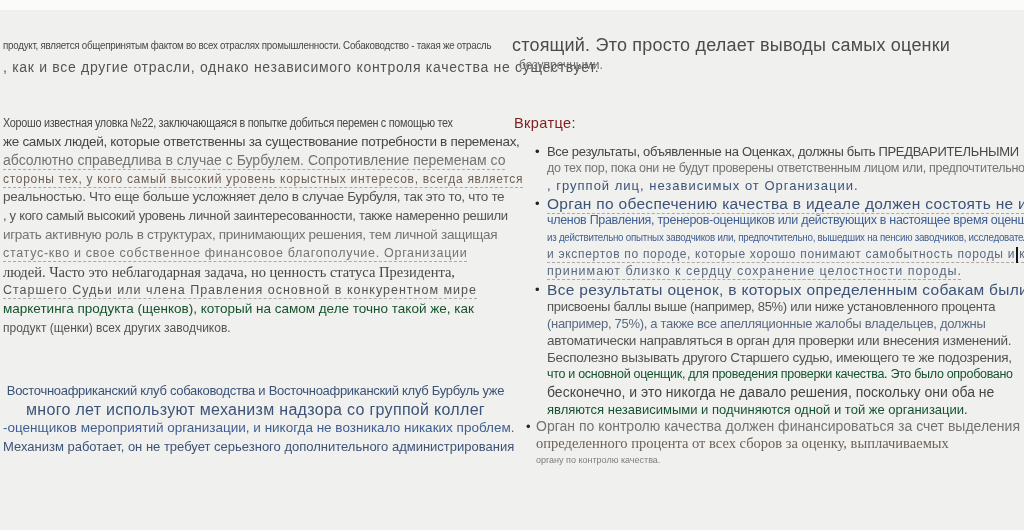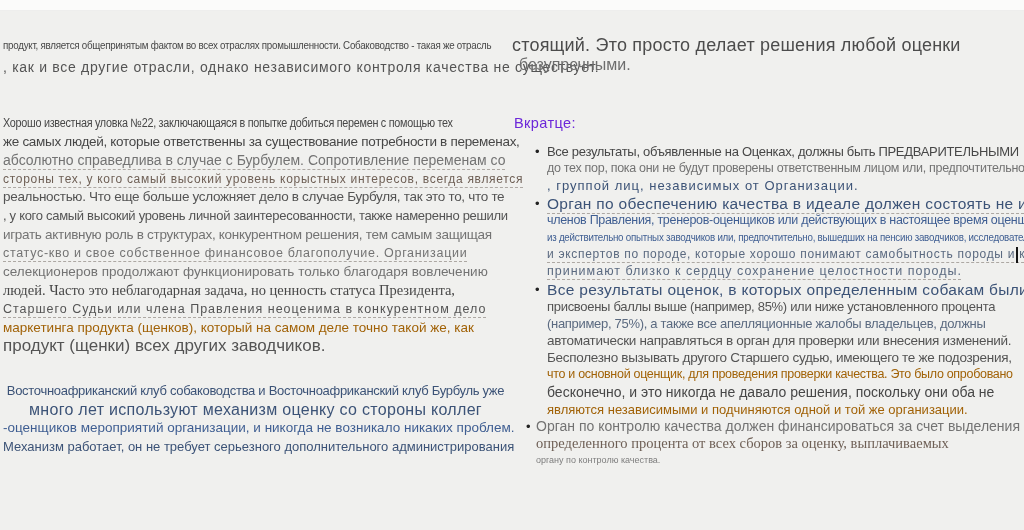--- a/index.html
+++ b/index.html
@@ -17,46 +17,46 @@
   .ln{white-space:nowrap;}
 
   
   .p1{top:34px;}  .p1 .ln{height:22px;line-height:22px;}
   .p2{top:114px;} .p2 .ln{height:18.6px;line-height:18.6px;}
   .p3{top:382px;} .p3 .ln{height:18.6px;line-height:18.6px;text-align:center;}
 
   
   .intro{top:33px;left:2px;}
   .intro .l1{font-size:18px;line-height:25px;color:#4c4c4c;letter-spacing:.2px;}
-  .intro .l2{font-size:16px;line-height:14px;color:#6d6d6d;padding-left:7px;}
-  .vkr{position:absolute;top:115px;left:4px;font-size:14.5px;color:#6d28d9;letter-spacing:.4px;}
+  .intro .l2{font-size:12px;line-height:14px;color:#6d6d6d;padding-left:7px;}
+  .vkr{position:absolute;top:115px;left:4px;font-size:14.5px;color:#7f1d1d;letter-spacing:.4px;}
   .bullets{position:absolute;top:143px;left:0;margin:0;padding:0 0 0 37px;list-style:none;}
   .bullets li{position:relative;margin:0;padding:0;}
   .bullets .ln{height:17.2px;line-height:17.2px;}
   .marker{position:absolute;left:-12px;top:1px;font-size:13px;color:#222;}
   li.tight{margin-left:-11px;}
   li.tight .marker{left:-10px;}
 
   
   .f11c{font-size:11.5px;} .f12{font-size:12px;} .f12-5{font-size:12.5px;}
   .f13{font-size:13px;}   .f13-5{font-size:13.5px;} .f14{font-size:14px;}
-  .f14-5{font-size:14.5px;font-family:Liberation Serif, serif;} .f15{font-size:17px;} .f15-5{font-size:15.5px;}
+  .f14-5{font-size:14.5px;font-family:Liberation Serif, serif;} .f15{font-size:12px;} .f15-5{font-size:15.5px;}
   .f16{font-size:16px;} .tiny{font-size:9px;}
 
   
   .cx{transform:scaleX(.85);transform-origin:0 50%;}
   .cx9{transform:scaleX(.9);transform-origin:0 50%;}
   .sp{letter-spacing:.7px;} .sp1{letter-spacing:1px;} .spl{letter-spacing:.3px;}
   .tk{letter-spacing:-.3px;}
   .dash{text-decoration:underline dashed rgba(90,80,70,.45);
         text-underline-offset:4px;text-decoration-thickness:1px;}
 
   
   .c-dark{color:#474747;} .c-gray{color:#545454;} .c-brown{color:#737373;}
-  .c-rb{color:#a16207;}  .c-taupe{color:#6e5f55;} .c-navy{color:#3c5377;}
+  .c-rb{color:#14532d;}  .c-taupe{color:#6e5f55;} .c-navy{color:#3c5377;}
   .c-blue{color:#3f5e92;} .c-gb{color:#5b6a80;}  .c-tiny{color:#7d7d7d;}
 
   .cursor{position:absolute;left:1016px;top:247px;width:2px;height:16px;background:#151515;}
 </style>
 </head>
 <body>
 
 <div class="topstrip"></div>
 
 <div class="col left">
@@ -65,40 +65,39 @@
     <div class="ln f14 sp c-gray">, как и все другие отрасли, однако независимого контроля качества не существует.</div>
   </div>
 
   <div class="para p2">
     <div class="ln f12 cx9 tk c-dark">Хорошо известная уловка №22, заключающаяся в попытке добиться перемен с помощью тех</div>
     <div class="ln f13-5 tk c-dark">же самых людей, которые ответственны за существование потребности в переменах,</div>
     <div class="ln f14 c-brown dash">абсолютно справедлива в случае с Бурбулем. Сопротивление переменам со</div>
     <div class="ln f12 sp c-taupe dash">стороны тех, у кого самый высокий уровень корыстных интересов, всегда является</div>
     <div class="ln f13-5 tk c-gray">реальностью. Что еще больше усложняет дело в случае Бурбуля, так это то, что те</div>
     <div class="ln f13 tk c-gray">, у кого самый высокий уровень личной заинтересованности, также намеренно решили</div>
-    <div class="ln f13-5 tk c-brown">играть активную роль в структурах, конкурентном решения, тем самым защищая</div>
+    <div class="ln f13-5 tk c-brown">играть активную роль в структурах, принимающих решения, тем личной защищая</div>
     <div class="ln f12-5 sp c-brown dash">статус-кво и свое собственное финансовое благополучие. Организации</div>
-    <div class="ln f13-5 c-brown">селекционеров продолжают функционировать только благодаря вовлечению</div>
     <div class="ln f14-5 c-dark">людей. Часто это неблагодарная задача, но ценность статуса Президента,</div>
-    <div class="ln f12-5 sp1 c-gray dash">Старшего Судьи или члена Правления неоценима в конкурентном дело</div>
+    <div class="ln f12-5 sp1 c-gray dash">Старшего Судьи или члена Правления основной в конкурентном мире</div>
     <div class="ln f13-5 c-rb">маркетинга продукта (щенков), который на самом деле точно такой же, как</div>
     <div class="ln f15 c-gray">продукт (щенки) всех других заводчиков.</div>
   </div>
 
   <div class="para p3">
     <div class="ln f13 tk c-navy">Восточноафриканский клуб собаководства и Восточноафриканский клуб Бурбуль уже</div>
-    <div class="ln f16 spl c-navy">много лет используют механизм оценку со стороны коллег</div>
+    <div class="ln f16 spl c-navy">много лет используют механизм надзора со группой коллег</div>
     <div class="ln f13-5 c-blue">-оценщиков мероприятий организации, и никогда не возникало никаких проблем.</div>
     <div class="ln f13 c-navy">Механизм работает, он не требует серьезного дополнительного администрирования</div>
   </div>
 </div>
 
 <div class="col right">
   <div class="para intro">
-    <div class="ln l1">стоящий. Это просто делает решения любой оценки</div>
+    <div class="ln l1">стоящий. Это просто делает выводы самых оценки</div>
     <div class="ln l2">безупречными.</div>
   </div>
 
   <div class="vkr">Вкратце:</div>
 
   <ul class="bullets">
     <li>
       <span class="marker">•</span>
       <div class="ln f13 tk c-dark">Все результаты, объявленные на Оценках, должны быть ПРЕДВАРИТЕЛЬНЫМИ</div>
       <div class="ln f12-5 tk c-brown">до тех пор, пока они не будут проверены ответственным лицом или, предпочтительно</div>

